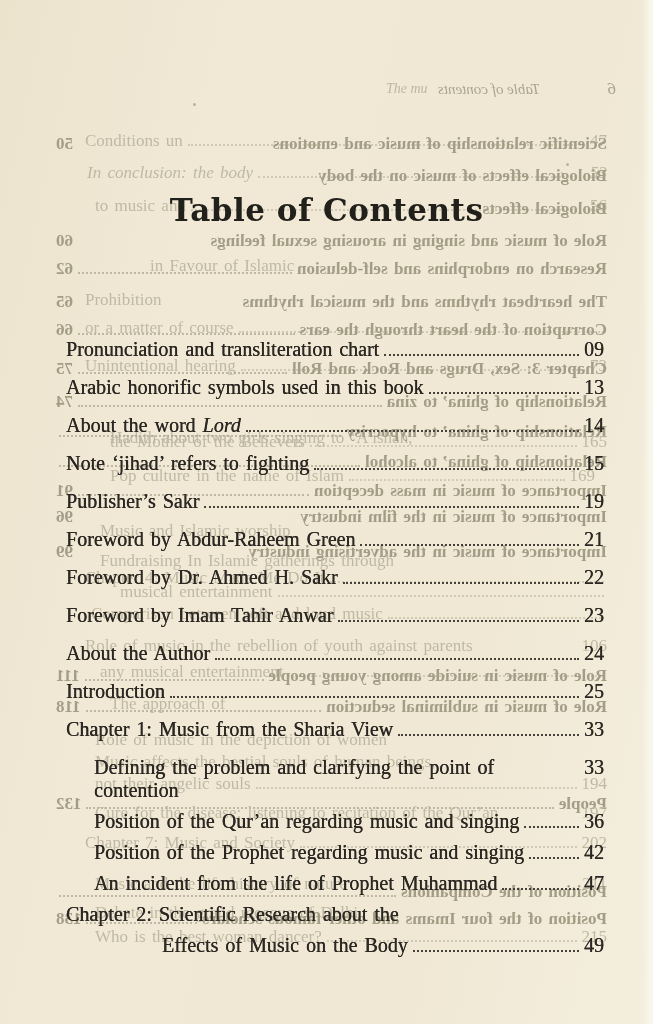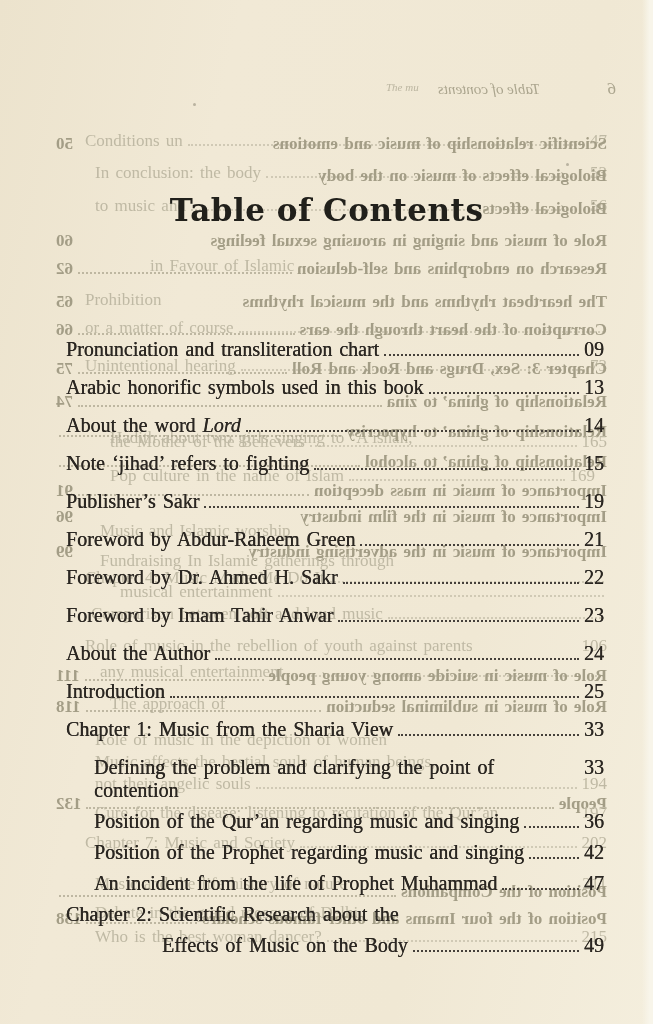--- a/index.html
+++ b/index.html
@@ -30,21 +30,21 @@
   .ghost-layer{position:absolute;inset:0;z-index:1;}
   .ghost{position:absolute;display:flex;align-items:baseline;
          font-size:17px;line-height:20px;word-spacing:2px;white-space:nowrap;}
   .ghost.mir{transform:scaleX(-1);font-weight:bold;color:#a39d86;}
   .ghost.rd{color:#bfb9a4;}
   .ghost .gleader{flex:1;min-width:8px;border-bottom:2px dotted currentColor;
                   margin:0 3px 3px 5px;opacity:.65;}
   .ghost .gspacer{flex:1}
   .ghost .gnum{margin-left:2px}
   .ghost-header-frag{position:absolute;top:81px;left:386px;z-index:1;
-    font-style:italic;font-size:11px;color:#bcb6a1;}
+    font-style:italic;font-size:14px;color:#bcb6a1;}
   .ghost-header-mir{position:absolute;top:79px;left:438px;width:178px;z-index:1;
     transform:scaleX(-1);display:flex;justify-content:space-between;align-items:baseline;
     font-style:italic;font-size:15px;color:#aba58e;}
   .ghost-header-mir .folio{font-size:17px;}
   
   .speck{position:absolute;width:3px;height:3px;border-radius:50%;
          background:#8d8775;opacity:.55;z-index:2;}
   .edge-right{position:absolute;top:0;right:0;bottom:0;width:11px;z-index:4;
     background:linear-gradient(to right,rgba(250,247,238,0),#f8f5ea 70%);}
 </style>
@@ -57,21 +57,21 @@
       <div class="ghost rd" style="top: 131px; left: 85px; right: 46px;">
         <span>Conditions un</span>
         <span class="gleader"></span>
         <span class="gnum">47</span>
       </div>
       <div class="ghost mir" style="top: 134px; left: 56px; right: 46px;">
         <span>Scientific relationship of music and emotions</span>
         <span class="gspacer"></span>
         <span class="gnum">50</span>
       </div>
-      <div class="ghost rd" style="top: 163px; left: 95px; right: 46px;">
+      <div class="ghost rd" style="top: 163px; left: 87px; right: 46px; font-style: italic;">
         <span>In conclusion: the body</span>
         <span class="gleader"></span>
         <span class="gnum">53</span>
       </div>
       <div class="ghost mir" style="top: 166px; left: 56px; right: 46px;">
         <span>Biological effects of music on the body</span>
       </div>
       <div class="ghost rd" style="top: 196px; left: 95px; right: 46px;">
         <span>to music and</span>
         <span class="gleader"></span>

